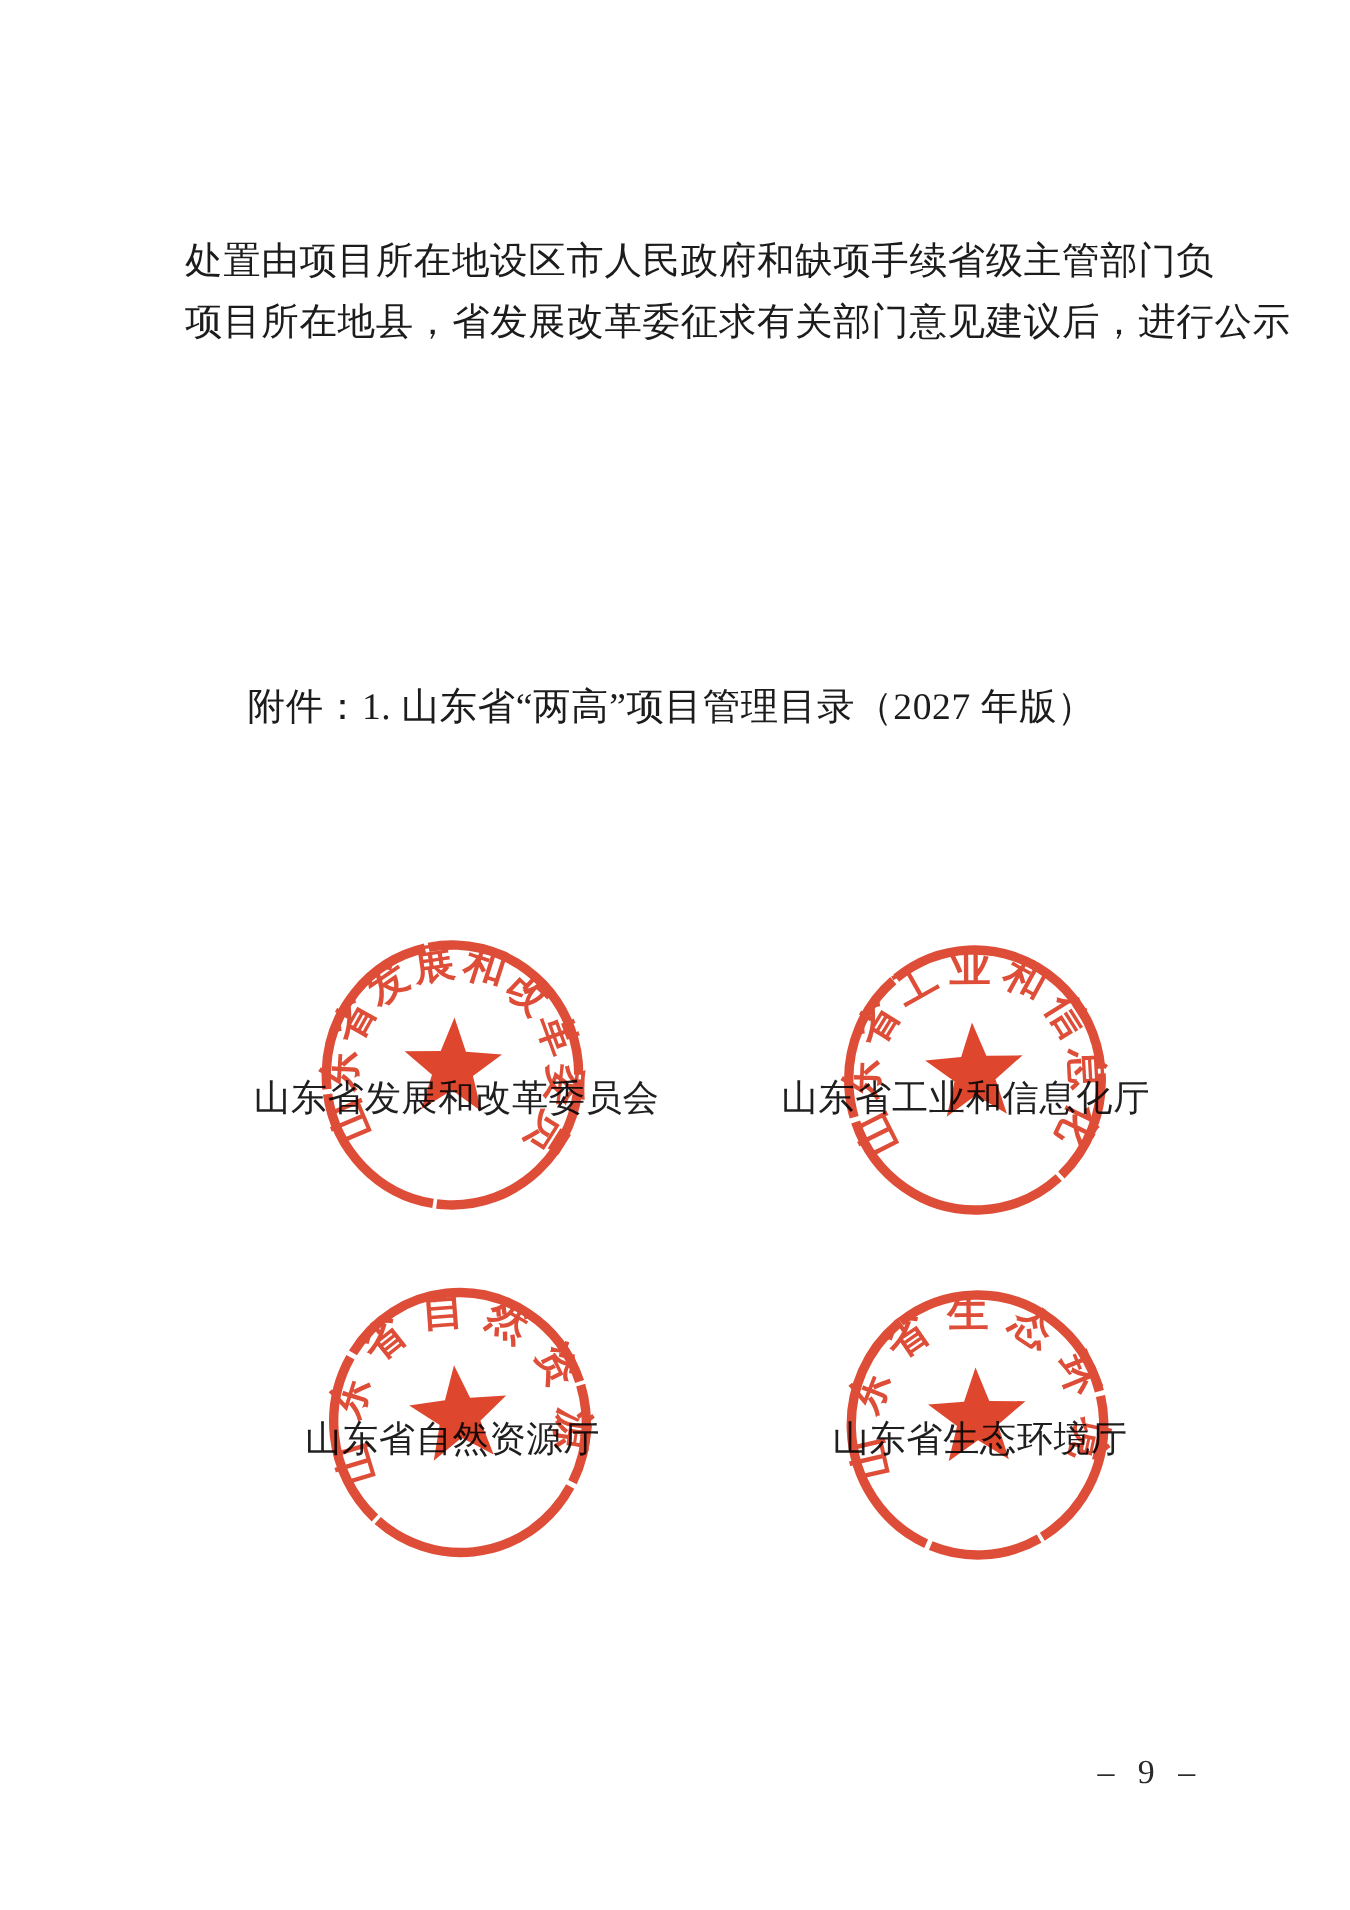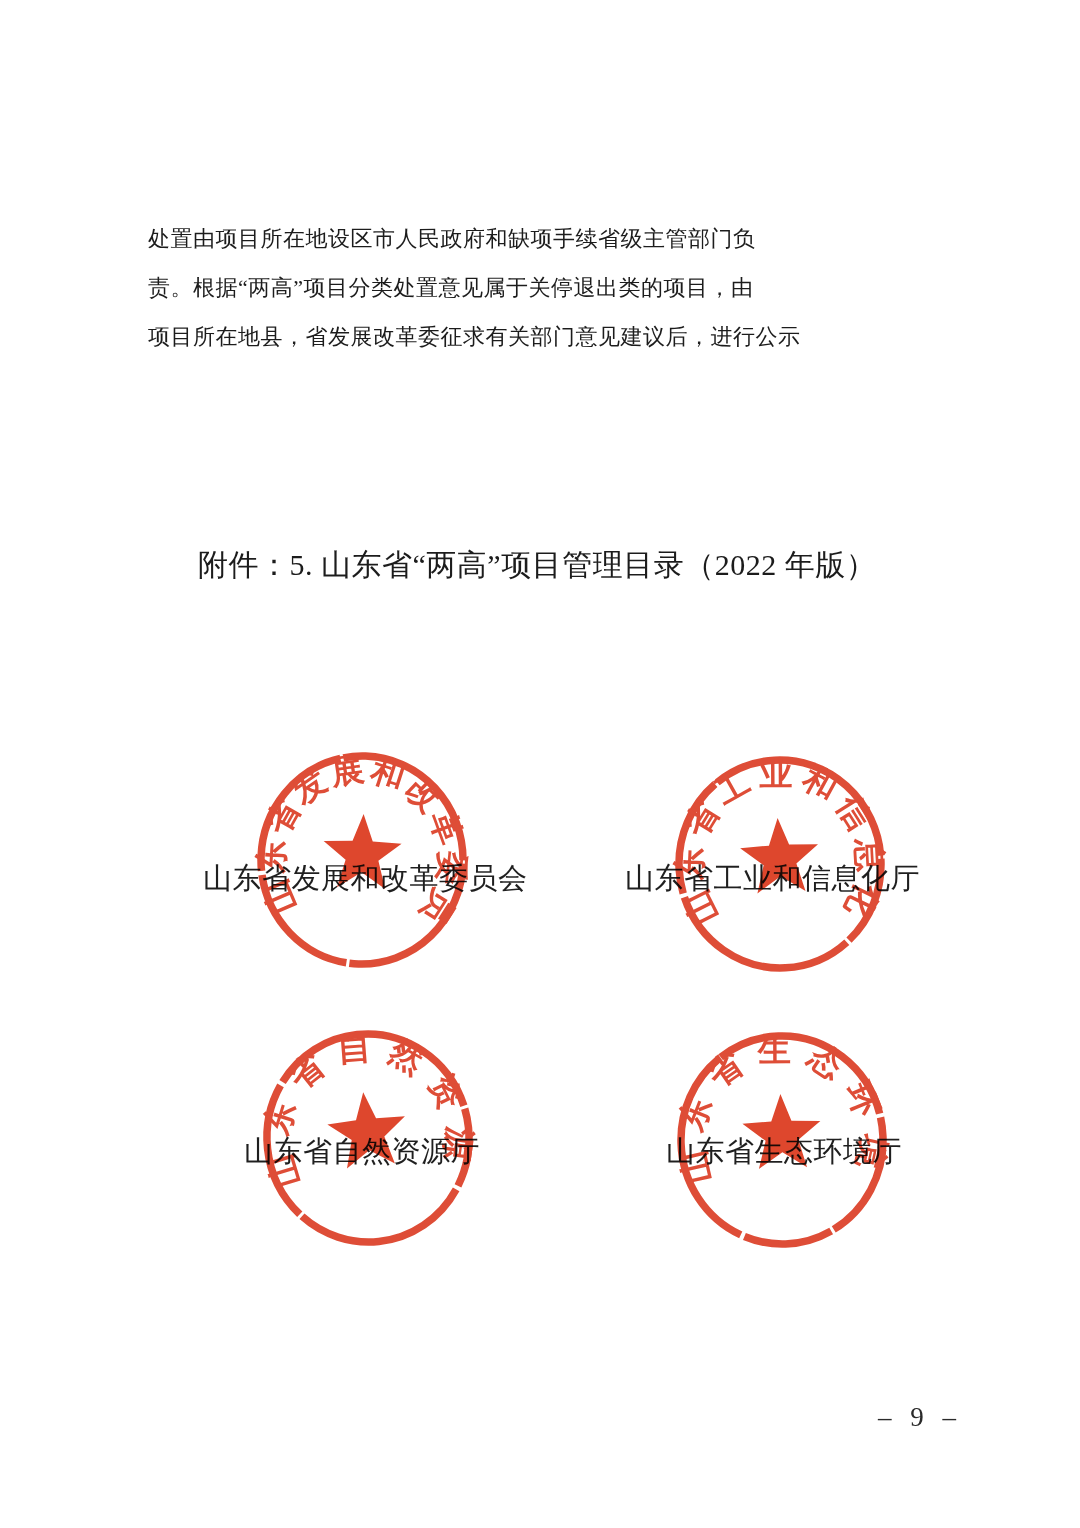--- a/index.html
+++ b/index.html
@@ -6,22 +6,22 @@
   .page {
     position:relative;
     width:1080px; height:1528px;
     margin:0 auto;
     background:#ffffff;
     overflow:hidden;
     font-family:"Liberation Serif","DejaVu Serif",serif;
   }
   
   .body-text {
-    position:absolute; left:148px; top:214px;
-    font-size:22px; line-height:49px;
+    position:absolute; left:148px; top:184px;
+    font-size:30px; line-height:49px;
     color:#1c1c1c; letter-spacing:0.5px;
   }
   .body-text .line { white-space:nowrap; }
 
   
   .attach-line { position:absolute; white-space:nowrap; font-size:30px; color:#1c1c1c; letter-spacing:0.5px; }
   .attach-1 { left:198px; top:545px; }
   .attach-2 { left:262px; top:596px; }
 
   
@@ -59,25 +59,24 @@
     font-size:27px; color:#2a2a2a; letter-spacing:6px; white-space:nowrap;
   }
 </style>
 </head>
 <body>
 
 <div class="page">
 
   <div class="body-text">
     <div class="line">处置由项目所在地设区市人民政府和缺项手续省级主管部门负</div>
-    <div class="line">责。根据“两高”项目分类处置意见属于关停退出类的项目，由</div>
     <div class="line">项目所在地县，省发展改革委征求有关部门意见建议后，进行公示</div>
   </div>
 
-  <div class="attach-line attach-1">附件：5. 山东省“两高”项目管理目录（2022 年版）</div>
+  <div class="attach-line attach-1">附件：1. 山东省“两高”项目管理目录（2027 年版）</div>
 
   <figure class="seal seal-1">
     <svg viewBox="0 0 220 224" xmlns="http://www.w3.org/2000/svg">
       <ellipse cx="110" cy="112" rx="101" ry="104" fill="none" stroke="#dc422a" stroke-width="7.5" stroke-dasharray="170 3 130 4 150 3 180 4"></ellipse>
       <polygon fill="#dc3b20" points="110,66 120.1,93.1 149,94.3 126.4,112.3 134.1,140.2 110,124.2 85.9,140.2 93.6,112.3 71,94.3 99.9,93.1"></polygon>
       <path id="arc1" d="M 47.8 160.6 A 79 79 0 1 1 172.2 160.6" fill="none"></path>
       <text class="ring-text st11">
         <textPath href="#arc1">山东省发展和改革委员会</textPath>
       </text>
     </svg>

